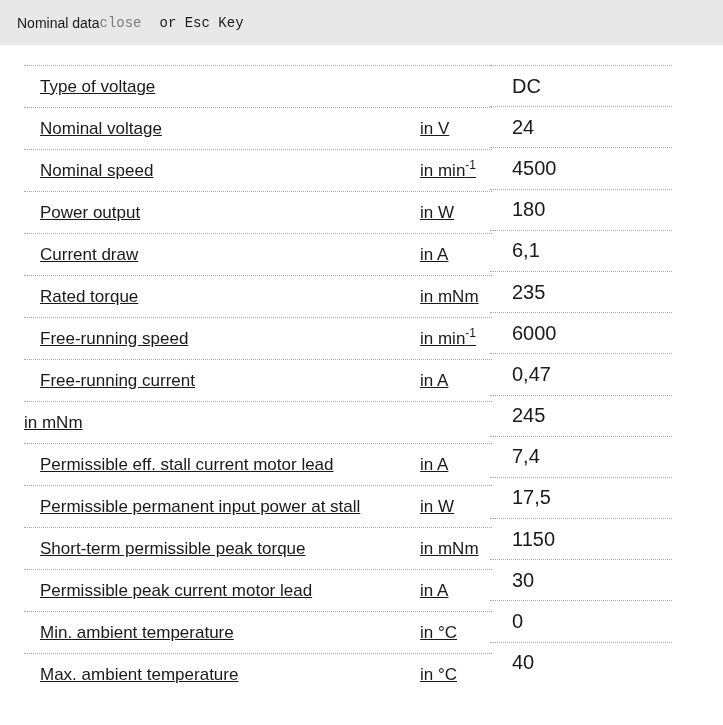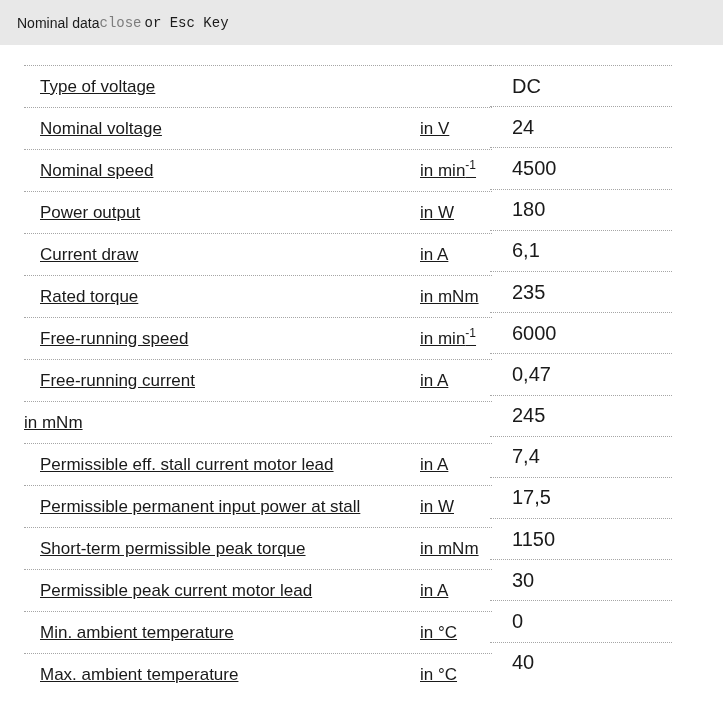--- a/index.html
+++ b/index.html
@@ -13,21 +13,21 @@
   html,body{width:723px;height:725px;background:var(--page_bg);
     font-family:"Liberation Sans", sans-serif;color:var(--text);overflow:hidden;}
   .modal{position:relative;width:723px;height:725px;}
 
   .header{position:absolute;left:0;top:0;width:723px;height:45px;
     background:var(--header_bg);display:flex;align-items:center;
     justify-content:flex-start;padding:8px 17px;font-size:14px;}
   .header .title{color:var(--text);}
   .close-area{display:flex;align-items:baseline;font-family:Liberation Mono, monospace;}
   .close-link{color:var(--muted);cursor:pointer;}
-  .esc-hint{color:var(--text);margin-left:3px;}
+  .esc-hint{color:var(--text);margin-left:18px;}
 
   .left-table{position:absolute;left:24px;top:65px;width:468px;text-decoration:underline;}
   .lrow{display:flex;align-items:center;height:42px;
     border-top:1px dotted var(--divider);font-size:17px;}
   .lrow .lab{flex:1;padding-left:16px;white-space:nowrap;}
   .lrow .unit{width:72px;flex:none;white-space:nowrap;}
   .lrow .unit sup{font-size:12px;line-height:0;}
 
   .right-col{position:absolute;left:490px;top:65px;width:182px;}
   .vrow{display:flex;align-items:center;height:41.2px;

